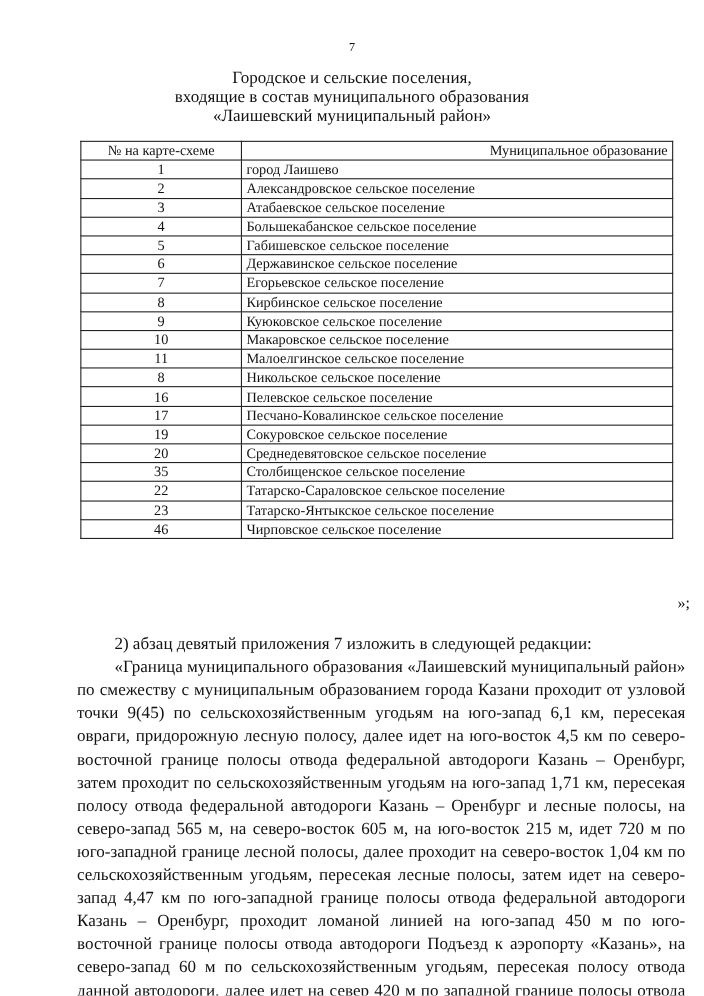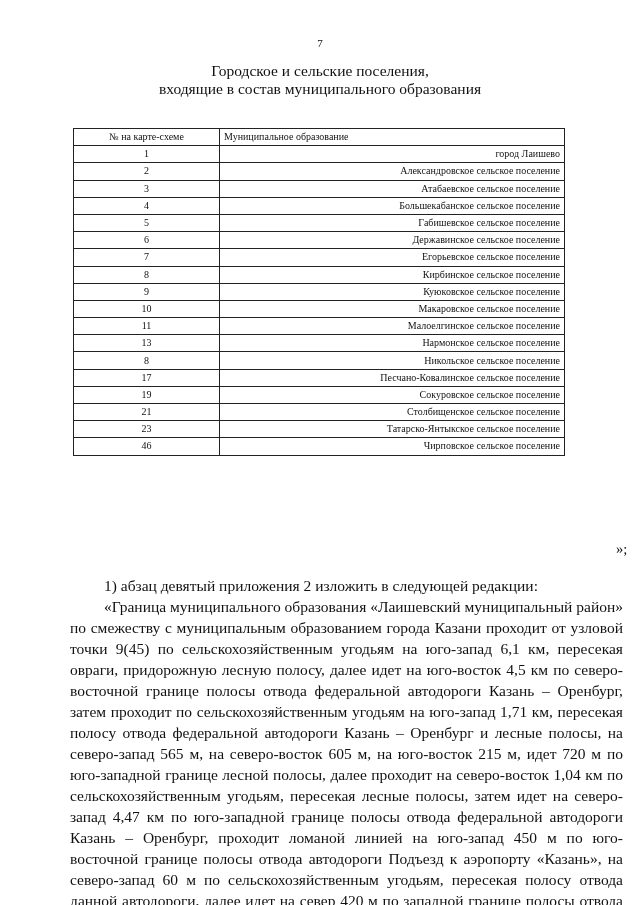--- a/index.html
+++ b/index.html
@@ -31,43 +31,43 @@
       width: 640px;
       text-align: center;
       font-size: 15.5px;
       line-height: 17.5px;
     }
     .title-block div { white-space: nowrap; }
     table.settlements {
       position: absolute;
       top: 128px;
       left: 73px;
-      width: 492px;
+      width: 539px;
       border-collapse: collapse;
-      font-size: 10px;
+      font-size: 13px;
     }
     table.settlements th,
     table.settlements td {
       border: 1px solid #222222;
       height: 16.2px;
       padding: 0 4px;
       line-height: 16px;
       font-weight: normal;
       white-space: nowrap;
     }
     table.settlements th.num,
     table.settlements td.num {
       width: 137px;
       text-align: center;
     }
     table.settlements th.name {
-      text-align: left;
+      text-align: right;
     }
     table.settlements td.name {
-      text-align: right;
+      text-align: left;
     }
     .closing-quote {
       position: absolute;
       left: 616px;
       top: 541px;
       font-size: 14.5px;
       line-height: 16px;
     }
     .body-text {
       position: absolute;
@@ -87,20 +87,21 @@
     }
   </style>
 </head>
 <body>
 
 <div class="page-number">7</div>
 
 <div class="title-block">
   <div>Городское и сельские поселения,</div>
   <div>входящие в состав муниципального образования</div>
+  <div>«Лаишевский муниципальный район»</div>
 </div>
 
 <table class="settlements">
   <thead>
     <tr>
       <th class="num">№ на карте-схеме</th>
       <th class="name">Муниципальное образование</th>
     </tr>
   </thead>
   <tbody>
@@ -142,48 +143,56 @@
       </tr>
     <tr>
         <td class="num">10</td>
         <td class="name">Макаровское сельское поселение</td>
       </tr>
     <tr>
         <td class="num">11</td>
         <td class="name">Малоелгинское сельское поселение</td>
       </tr>
     <tr>
-        <td class="num">13</td>
-        <td class="name">Нармонское сельское поселение</td>
+        <td class="num">8</td>
+        <td class="name">Никольское сельское поселение</td>
       </tr>
     <tr>
-        <td class="num">8</td>
-        <td class="name">Никольское сельское поселение</td>
+        <td class="num">16</td>
+        <td class="name">Пелевское сельское поселение</td>
       </tr>
     <tr>
         <td class="num">17</td>
         <td class="name">Песчано-Ковалинское сельское поселение</td>
       </tr>
     <tr>
         <td class="num">19</td>
         <td class="name">Сокуровское сельское поселение</td>
       </tr>
     <tr>
-        <td class="num">21</td>
+        <td class="num">20</td>
+        <td class="name">Среднедевятовское сельское поселение</td>
+      </tr>
+    <tr>
+        <td class="num">35</td>
         <td class="name">Столбищенское сельское поселение</td>
+      </tr>
+    <tr>
+        <td class="num">22</td>
+        <td class="name">Татарско-Сараловское сельское поселение</td>
       </tr>
     <tr>
         <td class="num">23</td>
         <td class="name">Татарско-Янтыкское сельское поселение</td>
       </tr>
     <tr>
         <td class="num">46</td>
         <td class="name">Чирповское сельское поселение</td>
       </tr>
   </tbody>
 </table>
 
 <div class="closing-quote">»;</div>
 
 <div class="body-text">
-  <p>1) абзац девятый приложения 2 изложить в следующей редакции:</p>
+  <p>2) абзац девятый приложения 7 изложить в следующей редакции:</p>
   <p class="last-line-justify">«Граница муниципального образования «Лаишевский муниципальный район» по смежеству с муниципальным образованием города Казани проходит от узловой точки 9(45) по сельскохозяйственным угодьям на юго-запад 6,1 км, пересекая овраги, придорожную лесную полосу, далее идет на юго-восток 4,5 км по северо-восточной границе полосы отвода федеральной автодороги Казань – Оренбург, затем проходит по сельскохозяйственным угодьям на юго-запад 1,71 км, пересекая полосу отвода федеральной автодороги Казань – Оренбург и лесные полосы, на северо-запад 565 м, на северо-восток 605 м, на юго-восток 215 м, идет 720 м по юго-западной границе лесной полосы, далее проходит на северо-восток 1,04 км по сельскохозяйственным угодьям, пересекая лесные полосы, затем идет на северо-запад 4,47 км по юго-западной границе полосы отвода федеральной автодороги Казань – Оренбург, проходит ломаной линией на юго-запад 450 м по юго-восточной границе полосы отвода автодороги Подъезд к аэропорту «Казань», на северо-запад 60 м по сельскохозяйственным угодьям, пересекая полосу отвода данной автодороги, далее идет на север 420 м по западной границе полосы отвода данной</p>
 </div>
 
 </body></html>

